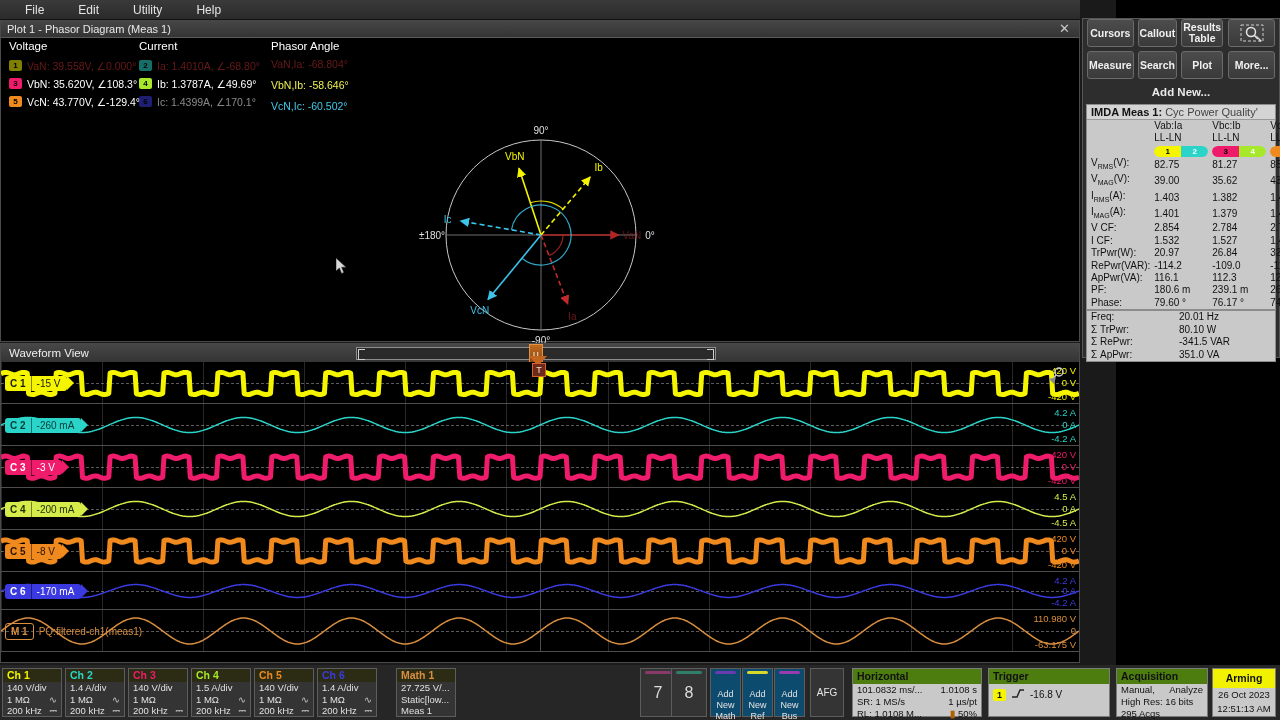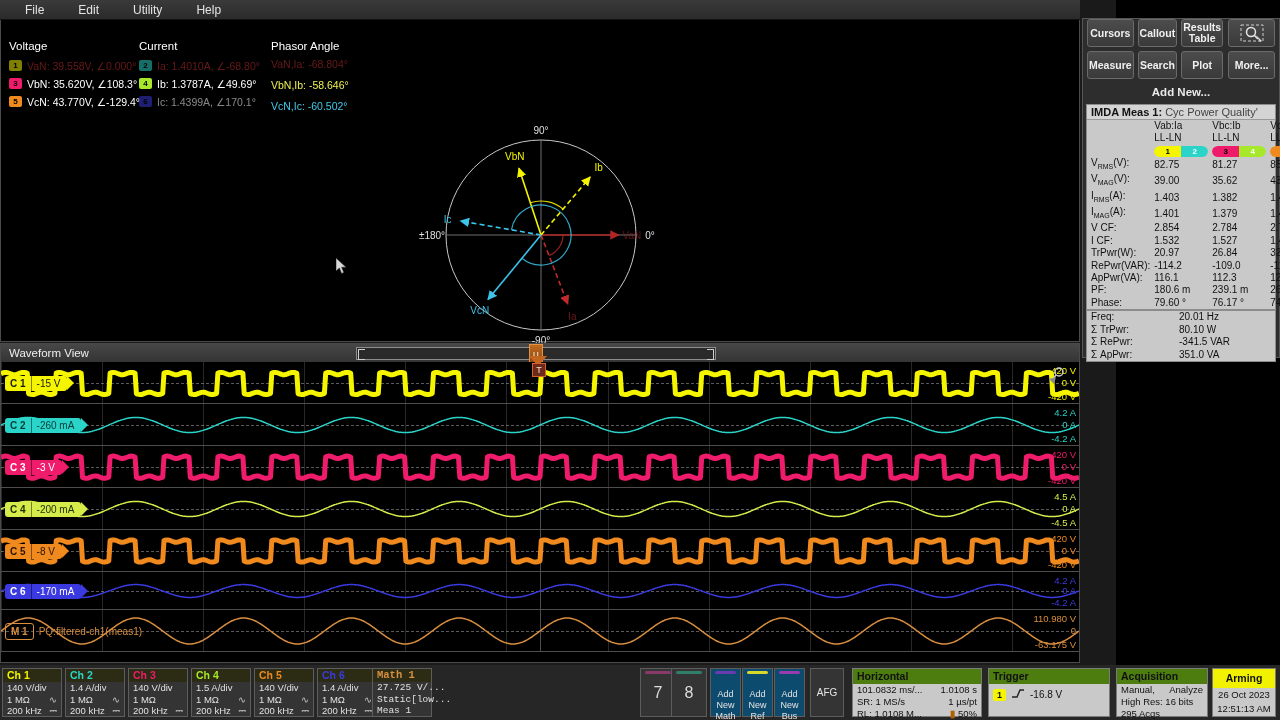--- a/index.html
+++ b/index.html
@@ -202,20 +202,24 @@
 <div id="app">
 
   <div id="menubar">
     <div class="menu-item">File</div>
     <div class="menu-item">Edit</div>
     <div class="menu-item">Utility</div>
     <div class="menu-item">Help</div>
   </div>
 
   <div id="plot-panel">
+    <div id="plot-title">
+      <span>Plot 1 - Phasor Diagram (Meas 1)</span>
+      <span id="plot-close">✕</span>
+    </div>
 
     <div id="legend">
       <div class="leg-col voltage">
         <div class="leg-head">Voltage</div>
         <div id="leg-v">
             <div class="leg-row dim">
               <span class="leg-badge" style="background:#f5f500">1</span>
               <span class="leg-txt" style="color:#c03030">VaN: 39.558V, ∠0.000°</span>
             </div>
             <div class="leg-row">
@@ -620,21 +624,21 @@
           <div class="ln">140 V/div</div>
           <div class="ln">1 MΩ<span class="sym">∿</span></div>
           <div class="ln">200 kHz<span class="sym">⎓</span></div>
         </div>
         <div class="ch-tile" style="left: 317px; background: linear-gradient(rgba(0, 0, 0, 0), rgba(0, 0, 0, 0)), rgb(52, 52, 52);">
           <div class="hdr" style="background: rgb(44, 44, 20); color: rgb(58, 58, 224);">Ch 6</div>
           <div class="ln">1.4 A/div</div>
           <div class="ln">1 MΩ<span class="sym">∿</span></div>
           <div class="ln">200 kHz<span class="sym">⎓</span></div>
         </div>
-        <div class="ch-tile" style="left: 372px; background: linear-gradient(rgba(0, 0, 0, 0), rgba(0, 0, 0, 0)), rgb(52, 52, 52); font-family: Liberation Mono, monospace;">
+        <div class="ch-tile" style="left: 396px; background: linear-gradient(rgba(0, 0, 0, 0), rgba(0, 0, 0, 0)), rgb(52, 52, 52);">
           <div class="hdr" style="background: rgb(44, 44, 20); color: rgb(217, 143, 63);">Math 1</div>
           <div class="ln">27.725 V/...</div>
           <div class="ln">Static[low...<span class="sym"></span></div>
           <div class="ln">Meas 1<span class="sym"></span></div>
         </div>
       </div>
     <div id="bb-slots">
         <div class="sm-tile" style="left: 640px;">
           <div class="topbar" style="background:#8a3a6a"></div>
           <span>7</span>

